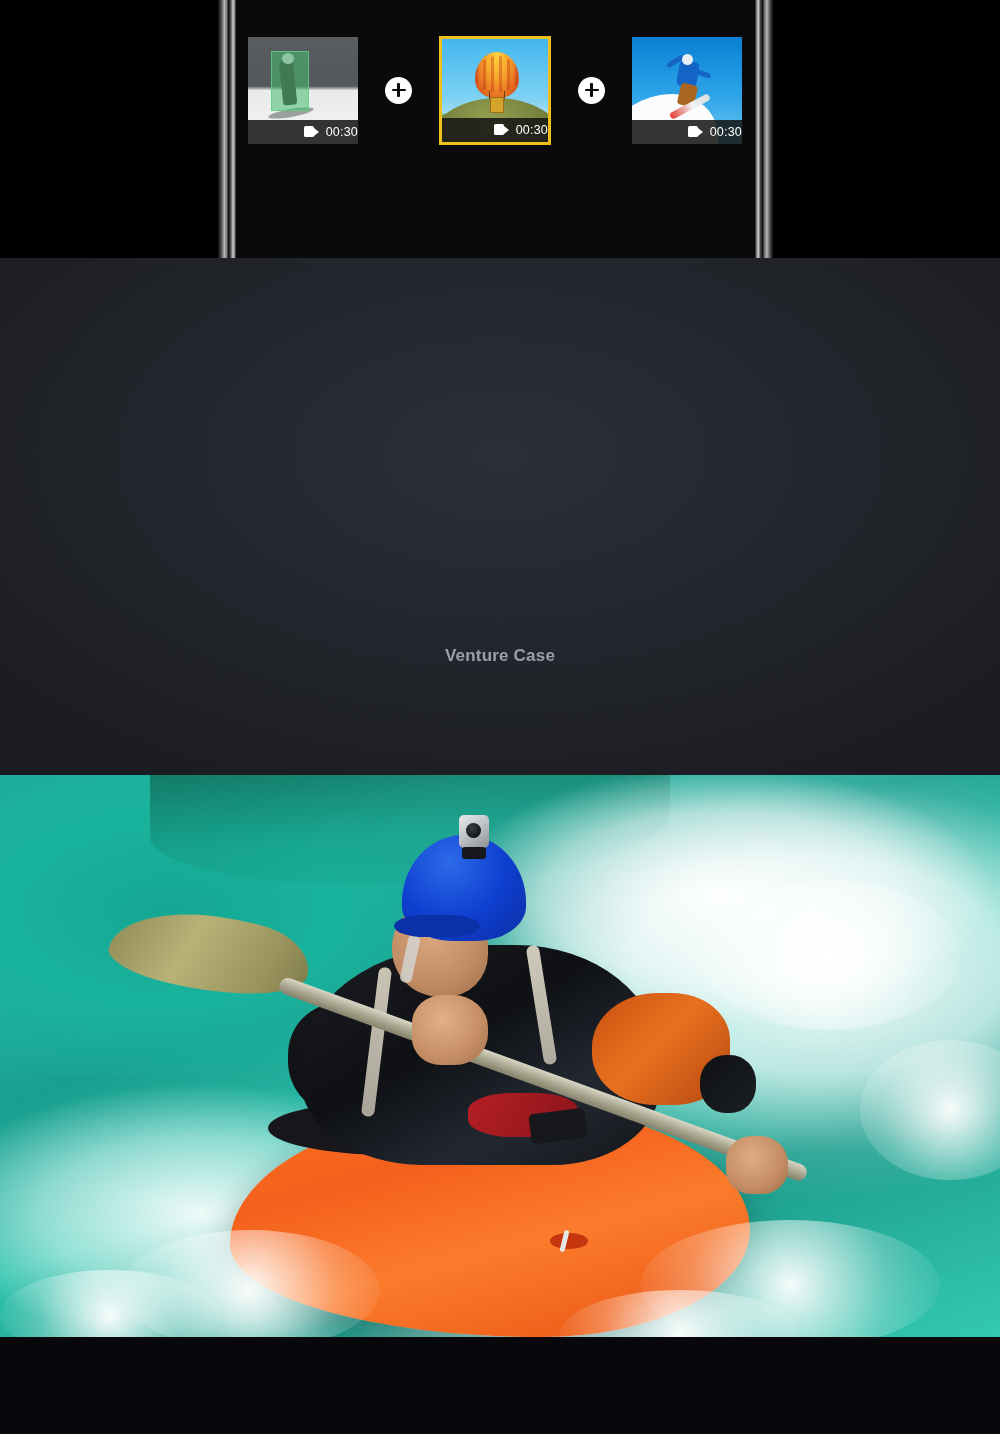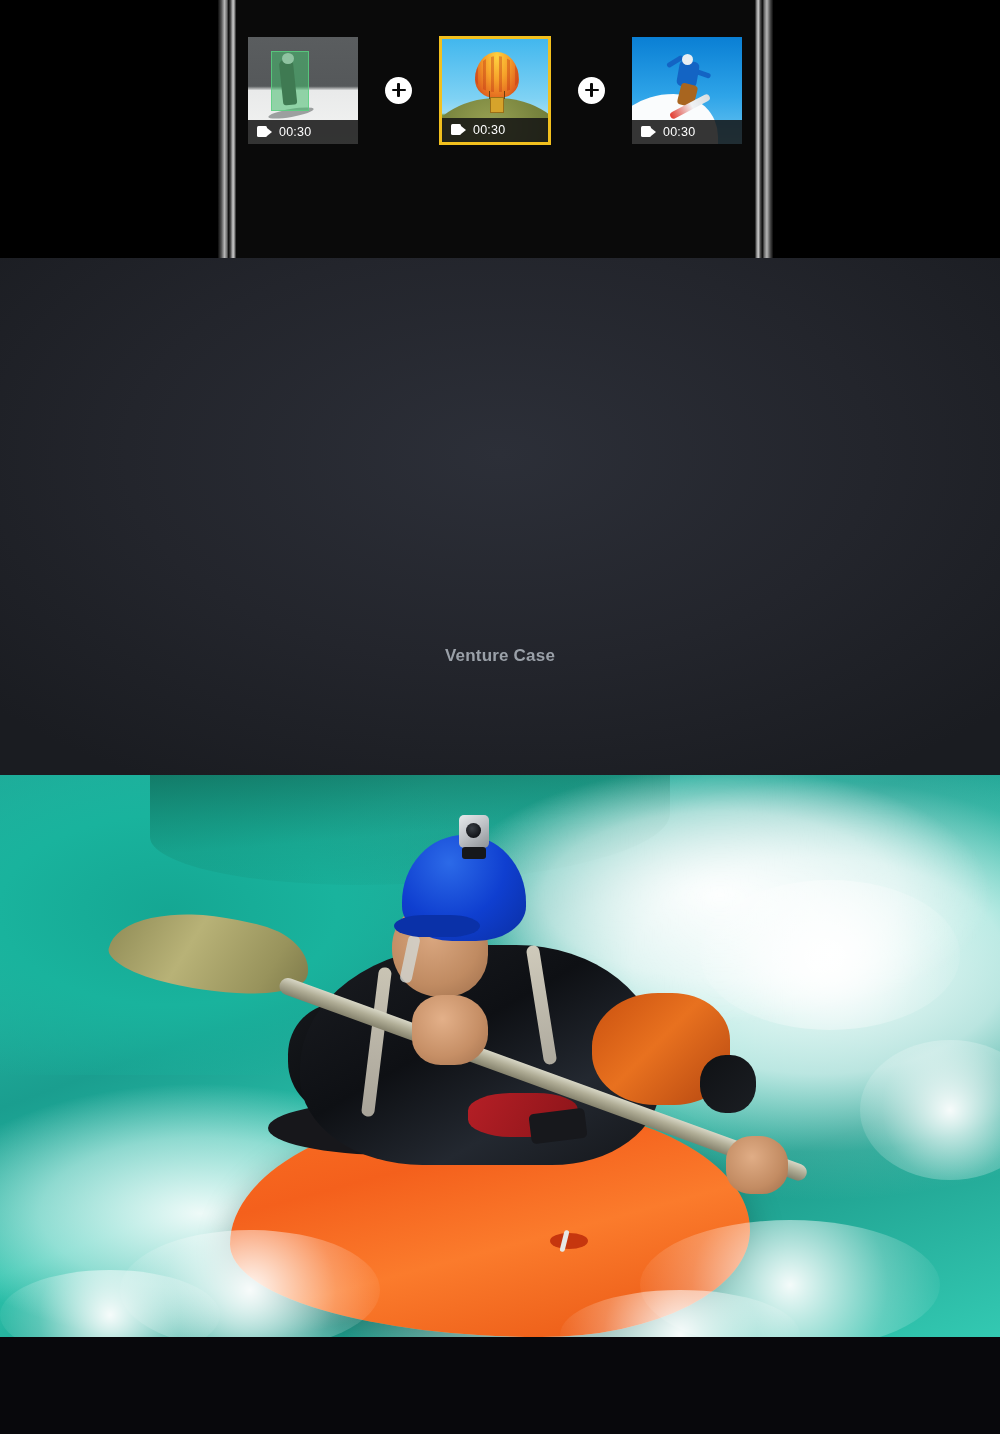--- a/index.html
+++ b/index.html
@@ -34,21 +34,21 @@
   }
   .clip{
     position:relative; width:110px; height:107px;
     overflow:hidden; flex:0 0 auto;
   }
   .clip.selected{ border:3px solid #f2c01e; width:112px; height:109px; }
   .clip-media{ position:absolute; inset:0; }
   .clip-bar{
     position:absolute; left:0; right:0; bottom:0; height:24px;
     background:rgba(20,20,20,.86);
-    display:flex; align-items:center; gap:7px; padding-left:9px;
+    display:flex; align-items:center; gap:7px; padding-left:9px;justify-content:flex-end;
   }
   .cam-ico{ width:15px; height:11px; position:relative; flex:0 0 auto; }
   .cam-ico .body{ position:absolute; left:0; top:0; width:10px; height:11px; background:#fff; border-radius:1.5px; }
   .cam-ico .lens{ position:absolute; right:0; top:1.5px; width:0; height:0;
      border-top:4px solid transparent; border-bottom:4px solid transparent; border-left:5px solid #fff; }
   .clip-time{ color:#fff; font-size:12.5px; letter-spacing:.2px; }
   .plus-btn{
     width:27px; height:27px; border-radius:50%; background:#fff;
     position:relative; flex:0 0 auto; margin:0 27px;
   }

